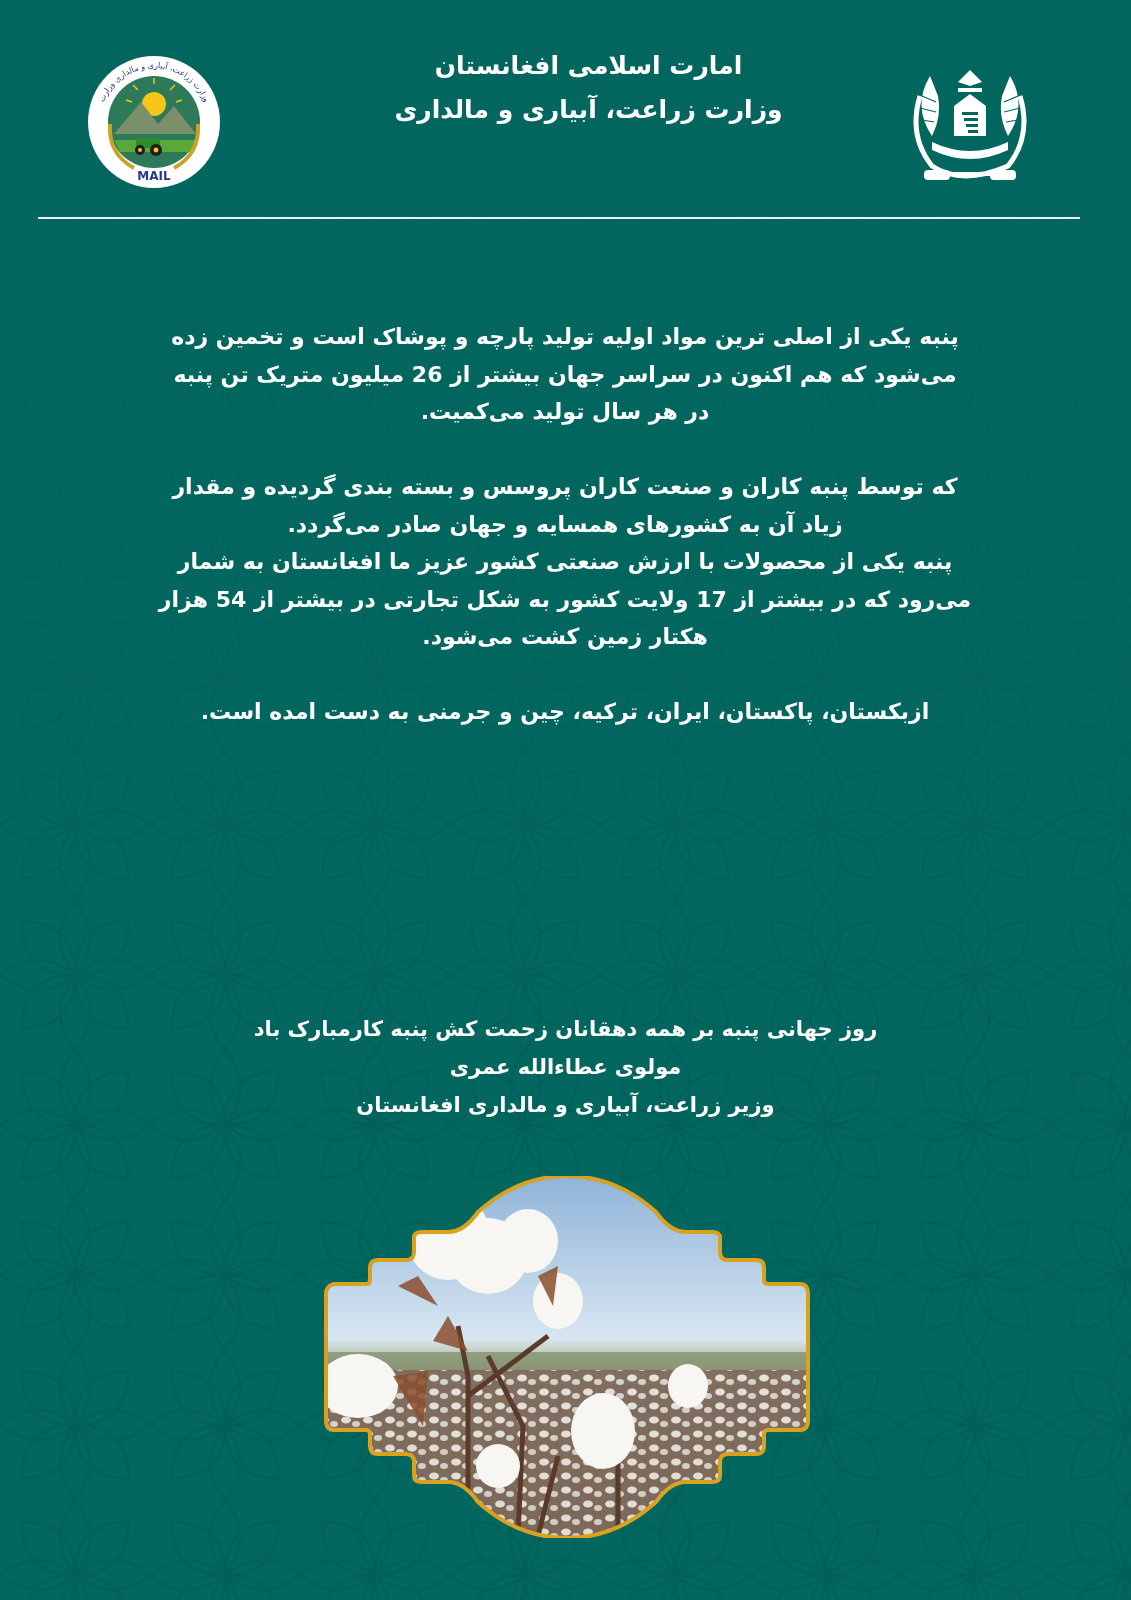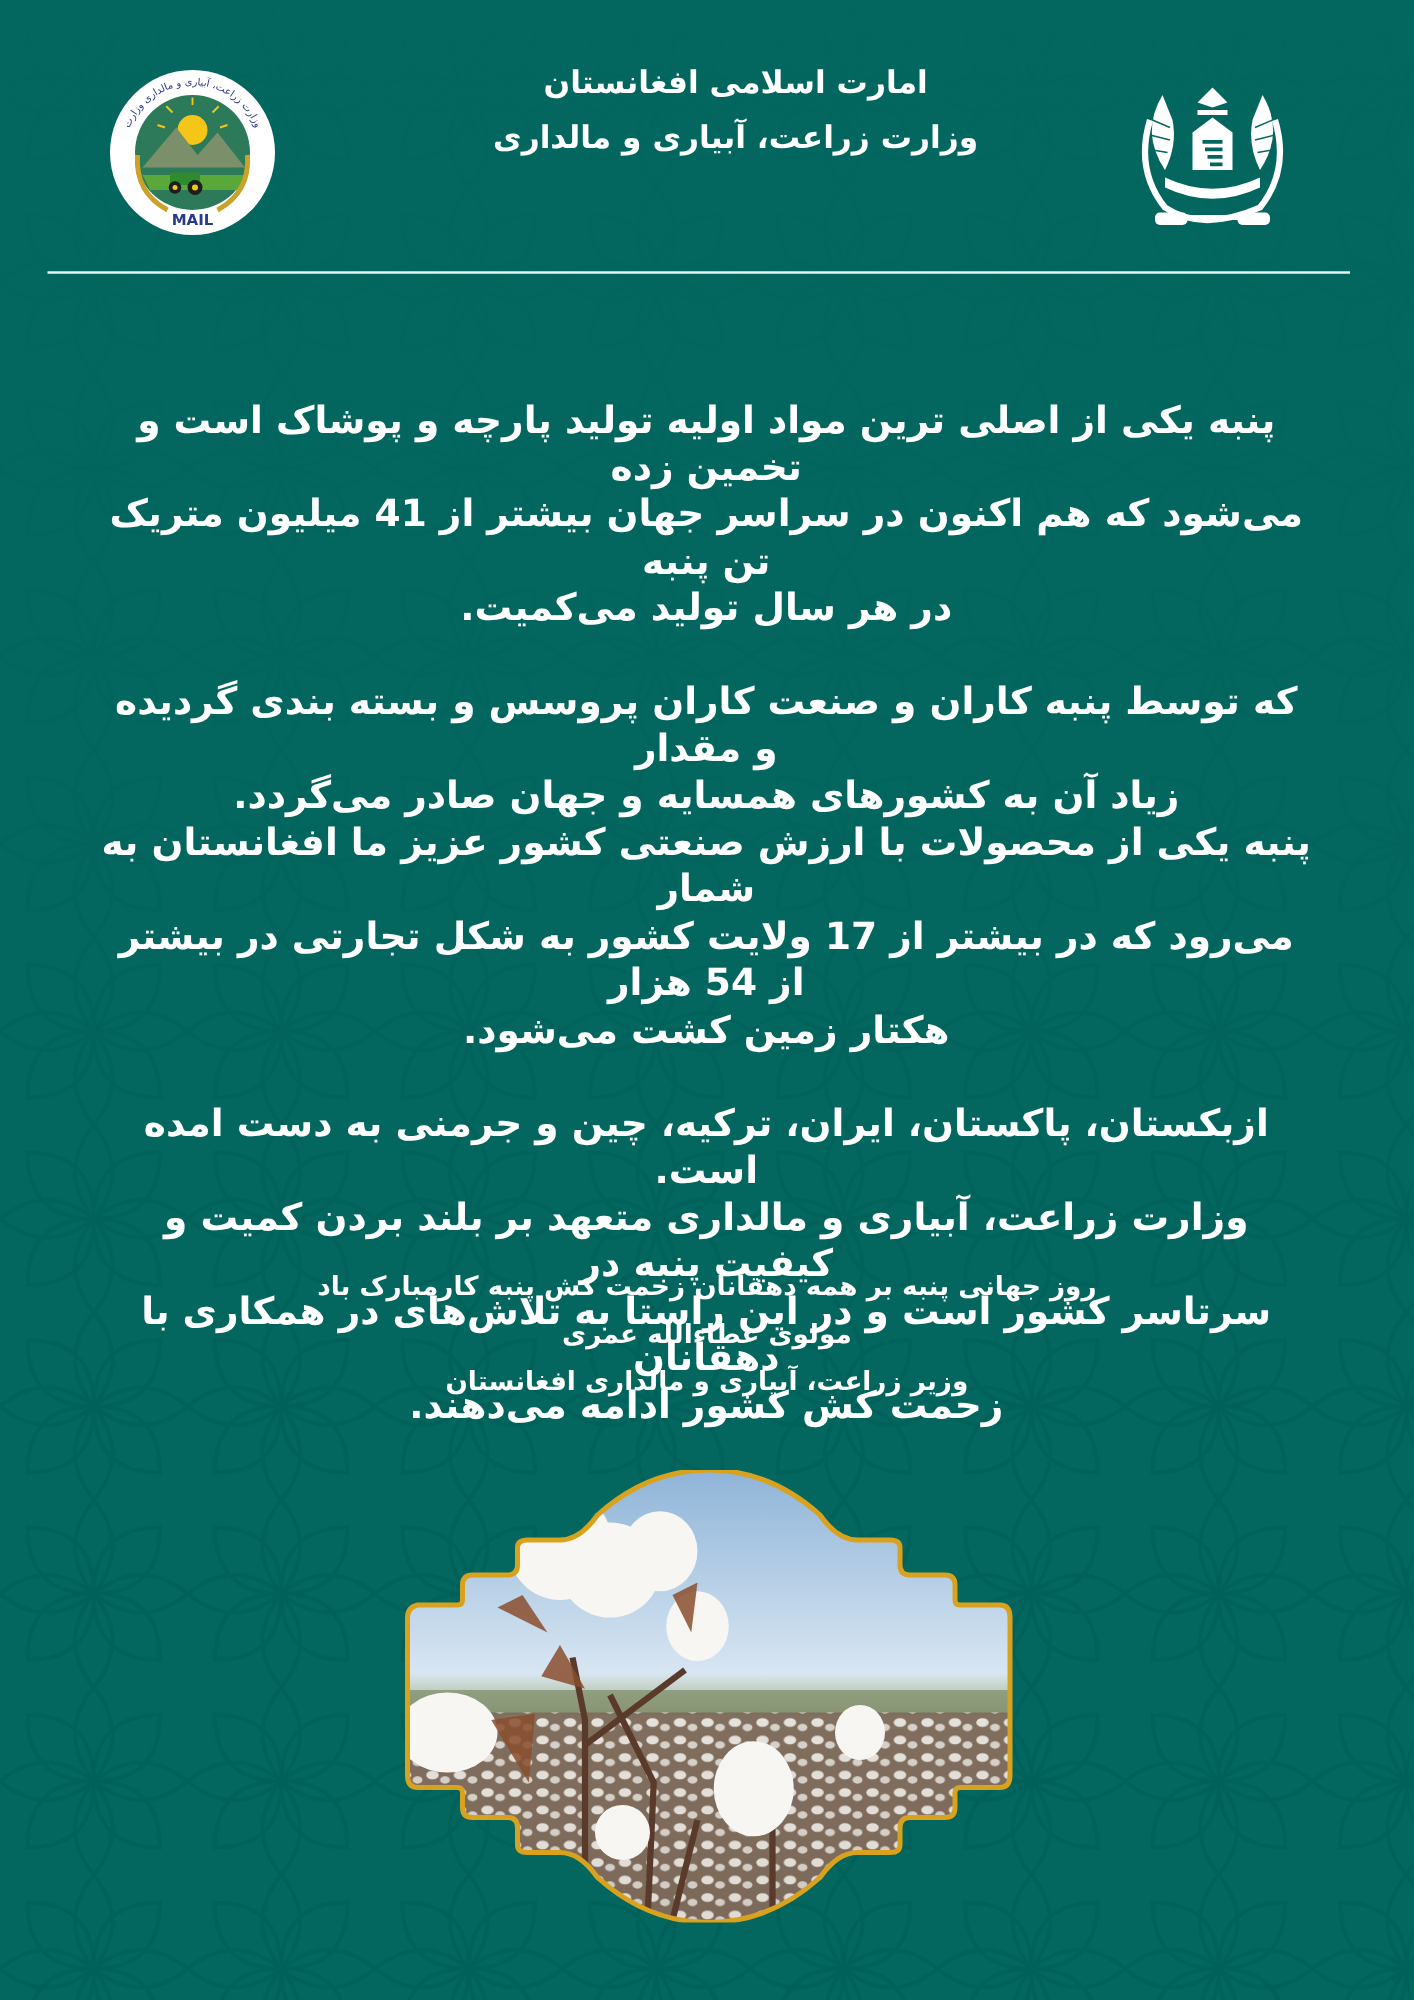--- a/index.html
+++ b/index.html
@@ -27,21 +27,21 @@
     }
     .logo-left { left:86px; top:54px; }
     .logo-right { left:902px; top:56px; }
     .divider {
       position:absolute; left:38px; top:217px; width:1042px; height:2px;
       background:#e8f4f2;
     }
     .body-text {
       position:absolute; left:80px; top:318px; width:970px;
       direction:rtl; text-align:center;
-      font-weight:bold; font-size:30px; line-height:37.5px;
+      font-weight:bold; font-size:22px; line-height:37.5px;
     }
     .body-text p { margin:0; }
     .signature {
       position:absolute; left:0; width:1131px; top:1010px;
       text-align:center; direction:rtl;
       font-weight:bold; font-size:21px; line-height:38px;
     }
     .signature div { margin:0; }
     .photo {
       position:absolute; left:318px; top:1176px; width:498px; height:362px;
@@ -139,41 +139,36 @@
         <line x1="116" y1="64" x2="104" y2="66"></line>
     </g>
   </svg>
 </div>
 
 <div class="divider"></div>
 
 <div class="body-text">
   <p>
     <span>پنبه یکی از اصلی ترین مواد اولیه تولید پارچه و پوشاک است و تخمین زده</span><br>
-    <span>می‌شود که هم اکنون در سراسر جهان بیشتر از 41 میلیون متریک تن پنبه</span><br>
+    <span>می‌شود که هم اکنون در سراسر جهان بیشتر از 26 میلیون متریک تن پنبه</span><br>
     <span>در هر سال تولید می‌کمیت.</span>
   </p>
   <p>
     <br>
     <span>که توسط پنبه کاران و صنعت کاران پروسس و بسته بندی گردیده و مقدار</span><br>
     <span>زیاد آن به کشورهای همسایه و جهان صادر می‌گردد.</span>
   </p>
   <p>
     <span>پنبه یکی از محصولات با ارزش صنعتی کشور عزیز ما افغانستان به شمار</span><br>
     <span>می‌رود که در بیشتر از 17 ولایت کشور به شکل تجارتی در بیشتر از 54 هزار</span><br>
     <span>هکتار زمین کشت می‌شود.</span>
   </p>
   <p>
     <br>
     <span>ازبکستان، پاکستان، ایران، ترکیه، چین و جرمنی به دست امده است.</span>
-  </p>
-  <p>
-    <span>وزارت زراعت، آبیاری و مالداری متعهد بر بلند بردن کمیت و کیفیت پنبه در</span><br>
-    <span>سرتاسر کشور است و در این راستا به تلاش‌های در همکاری با دهقانان</span><br>
-    <span>زحمت کش کشور ادامه می‌دهند.</span>
   </p>
 </div>
 
 <div class="signature">
   <div>روز جهانی پنبه بر همه دهقانان زحمت کش پنبه کارمبارک باد</div>
   <div>مولوی عطاءالله عمری</div>
   <div>وزیر زراعت، آبیاری و مالداری افغانستان</div>
 </div>
 
 <svg class="photo" viewBox="0 0 498 362">

